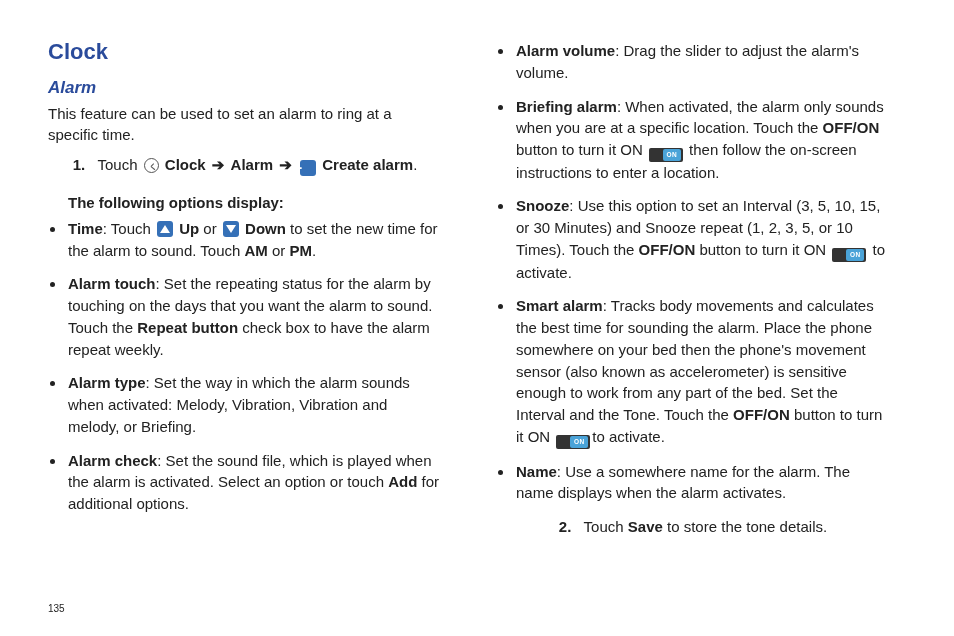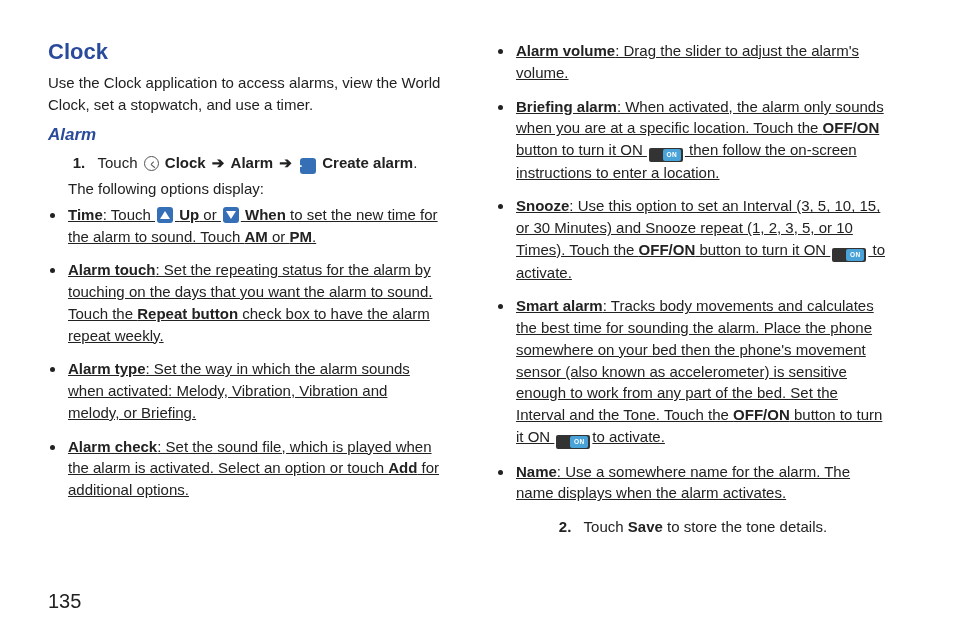--- a/index.html
+++ b/index.html
@@ -48,31 +48,31 @@
   }
   .step-num {
     font-weight: bold;
   }
   .step-line {
     margin: 4px 0 4px 20px;
     text-indent: -20px;
     text-align: center;
   }
   .step-sub {
-    margin: 4px 0 4px 20px;
+    margin: 16px 0 4px 20px;
+    font-weight: bold;
   }
   .bullet-list {
     margin: 4px 0 0 18px;
     padding: 0;
   }
   .bullet-list li {
     list-style-type: disc;
     margin: 4px 0 12px 0;
     padding-left: 2px;
-    text-decoration: underline;
   }
   .b {
     font-weight: bold;
   }
   .arrow {
     font-weight: bold;
     margin: 0 2px;
   }
   .icon {
     display: inline-flex;
@@ -163,52 +163,52 @@
     width: 18px;
     height: 12px;
     border-radius: 2px;
     display: flex;
     align-items: center;
     justify-content: center;
     letter-spacing: 0.5px;
   }
   .pagenum {
     margin-top: 6px;
-    font-size: 20px;
+    font-size: 10px;
   }
 </style>
 </head>
 <body>
 
 <div class="page">
   <div class="columns">
     <div class="col">
       <h1>Clock</h1>
-      <p class="intro">Use the Clock application to access alarms, view the World Clock, set a stopwatch, and use a timer.</p>
 
       <h2>Alarm</h2>
+      <p class="intro">This feature can be used to set an alarm to ring at a specific time.</p>
 
       <p class="step-line">
         <span class="step-num b">1.</span>&nbsp;&nbsp;
         <span>Touch </span>
         <span class="icon icon-clock"></span>
         <span class="b">Clock</span>
         <span class="arrow">➔</span>
         <span class="b">Alarm</span>
         <span class="arrow">➔</span>
         <span class="icon icon-plus">+</span>
         <span class="b">Create alarm</span><span>.</span>
       </p>
       <p class="step-sub">The following options display:</p>
 
       <ul class="bullet-list">
         <li>
           <span class="b">Time</span><span>: Touch </span><span class="icon icon-up"></span>
           <span class="b">Up</span><span> or </span><span class="icon icon-down"></span>
-          <span class="b">When</span><span> to set the new time for the alarm to sound. Touch </span><span class="b">AM</span><span> or </span><span class="b">PM</span><span>.</span>
+          <span class="b">Down</span><span> to set the new time for the alarm to sound. Touch </span><span class="b">AM</span><span> or </span><span class="b">PM</span><span>.</span>
         </li>
         <li>
           <span class="b">Alarm touch</span><span>: Set the repeating status for the alarm by touching on the days that you want the alarm to sound. Touch the </span><span class="b">Repeat button</span><span> check box to have the alarm repeat weekly.</span>
         </li>
         <li>
           <span class="b">Alarm type</span><span>: Set the way in which the alarm sounds when activated: Melody, Vibration, Vibration and melody, or Briefing.</span>
         </li>
         <li>
           <span class="b">Alarm check</span><span>: Set the sound file, which is played when the alarm is activated. Select an option or touch </span><span class="b">Add</span><span> for additional options.</span>
         </li>

